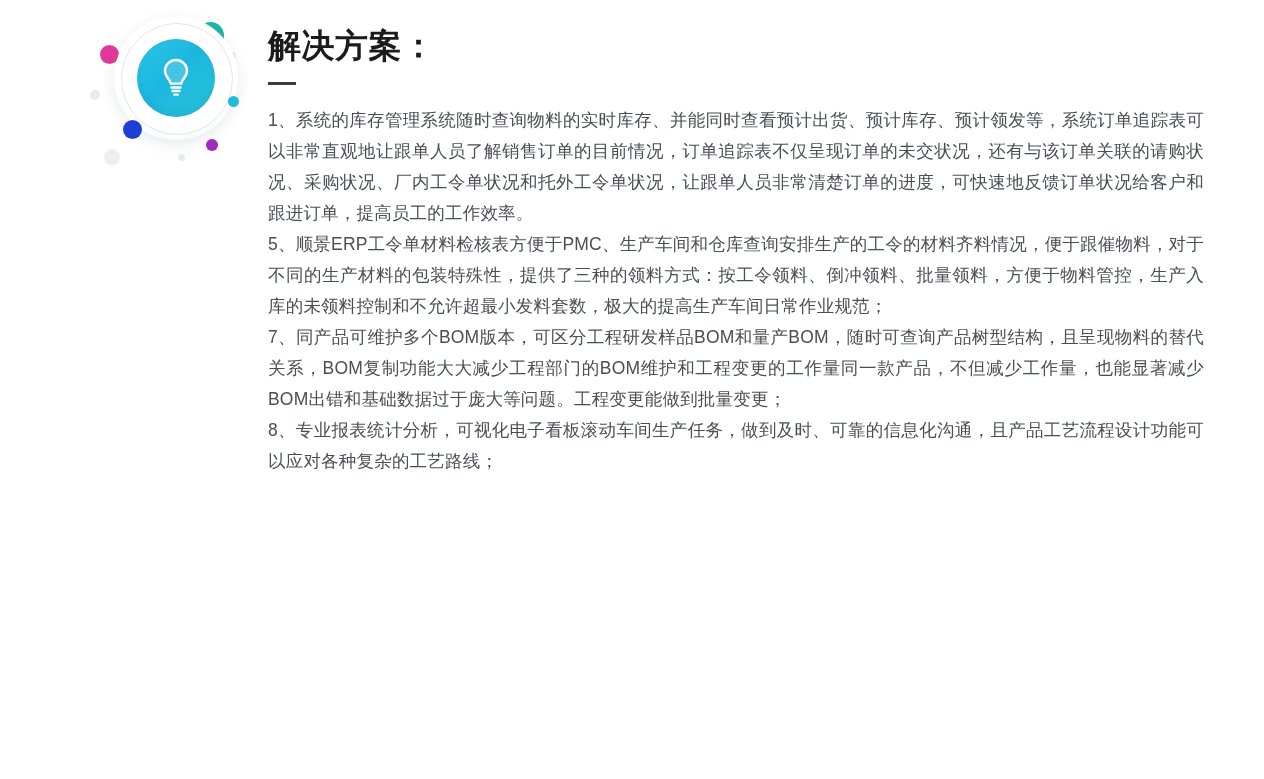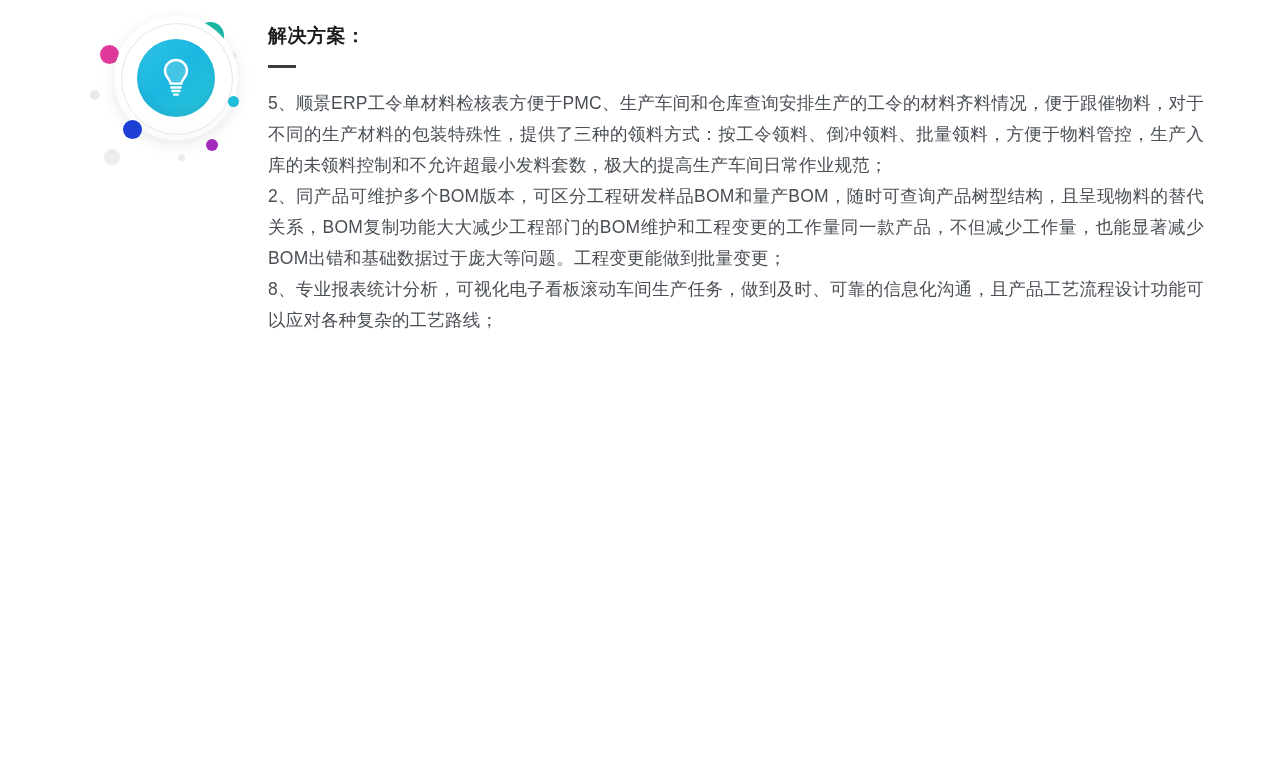--- a/index.html
+++ b/index.html
@@ -81,27 +81,26 @@
   .dot.grey4  { width: 7px;  height: 7px;  background: #e9ecee; left: 96px;  top: 146px; }
 
   
   .content {
     position: absolute;
     left: 268px;
     top: 26px;
     width: 936px;
   }
   .heading {
-    font-size: 19px;
+    font-size: 33px;
     font-weight: bold;
     color: #1b1b1b;
     letter-spacing: 0.5px;
     line-height: 1.2;
     margin: 0 0 16px 0;
-    font-family: Liberation Mono, monospace;
   }
   .rule {
     width: 28px;
     height: 3px;
     background: #3d3d3d;
     margin: 0 0 20px 0;
   }
   .para {
     font-size: 17.5px;
     line-height: 31px;
@@ -136,18 +135,19 @@
     <div class="dot violet"></div>
     <div class="dot cyan"></div>
     <div class="dot grey2"></div>
     <div class="dot grey4"></div>
   </div>
 
   <div class="content">
     <h1 class="heading">解决方案：</h1>
     <div class="rule"></div>
 
+    <p class="para">1、系统的库存管理系统随时查询物料的实时库存、并能同时查看预计出货、预计库存、预计领发等，系统订单追踪表可以非常直观地让跟单人员了解销售订单的目前情况，订单追踪表不仅呈现订单的未交状况，还有与该订单关联的请购状况、采购状况、厂内工令单状况和托外工令单状况，让跟单人员非常清楚订单的进度，可快速地反馈订单状况给客户和跟进订单，提高员工的工作效率。</p>
     <p class="para">5、顺景ERP工令单材料检核表方便于PMC、生产车间和仓库查询安排生产的工令的材料齐料情况，便于跟催物料，对于不同的生产材料的包装特殊性，提供了三种的领料方式：按工令领料、倒冲领料、批量领料，方便于物料管控，生产入库的未领料控制和不允许超最小发料套数，极大的提高生产车间日常作业规范；</p>
-    <p class="para">2、同产品可维护多个BOM版本，可区分工程研发样品BOM和量产BOM，随时可查询产品树型结构，且呈现物料的替代关系，BOM复制功能大大减少工程部门的BOM维护和工程变更的工作量同一款产品，不但减少工作量，也能显著减少BOM出错和基础数据过于庞大等问题。工程变更能做到批量变更；</p>
+    <p class="para">7、同产品可维护多个BOM版本，可区分工程研发样品BOM和量产BOM，随时可查询产品树型结构，且呈现物料的替代关系，BOM复制功能大大减少工程部门的BOM维护和工程变更的工作量同一款产品，不但减少工作量，也能显著减少BOM出错和基础数据过于庞大等问题。工程变更能做到批量变更；</p>
     <p class="para">8、专业报表统计分析，可视化电子看板滚动车间生产任务，做到及时、可靠的信息化沟通，且产品工艺流程设计功能可以应对各种复杂的工艺路线；</p>
   </div>
 
 </div>
 
 </body></html>

